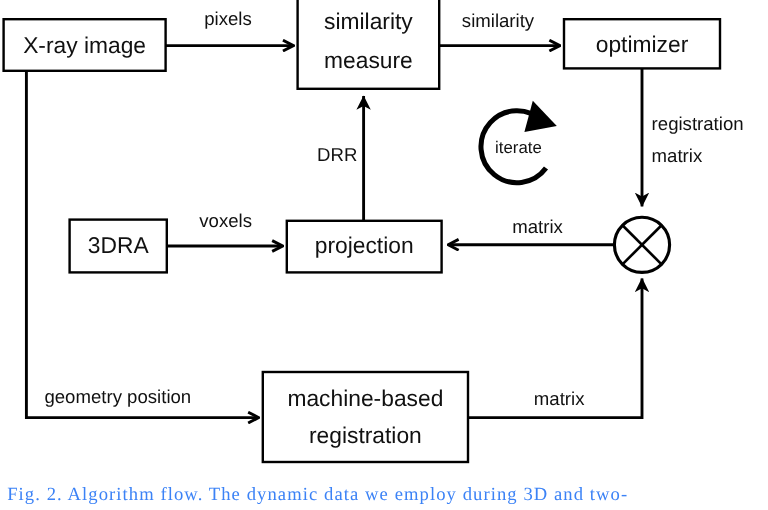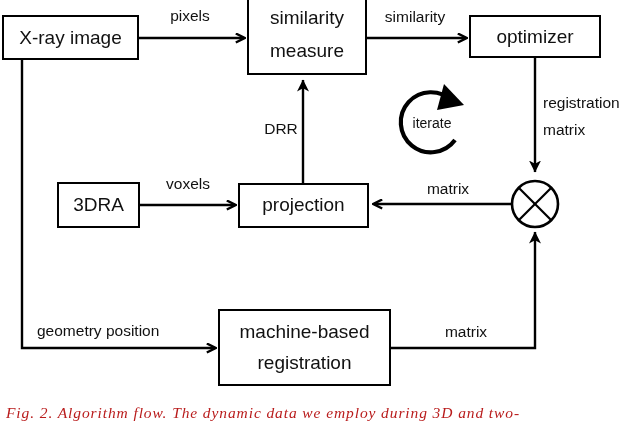--- a/index.html
+++ b/index.html
@@ -72,27 +72,26 @@
     text-anchor: middle;
     dominant-baseline: middle;
   }
   .caption {
     position: absolute;
     left: 0;
     top: 404px;
     width: 640px;
     font-family: "Liberation Serif", serif;
     font-size: 15.5px;
-    color: #b91c1c;
+    color: #3b82f6;
     letter-spacing: 0.9px;
     white-space: nowrap;
     overflow: hidden;
     text-align: left;
     text-indent: 6px;
-    font-style: italic;
   }
 </style>
 </head>
 <body>
 
 <div id="page">
 
   <svg class="diagram" viewBox="0 0 640 425">
     <defs>
       <marker id="arrowOpen" markerWidth="11" markerHeight="11" refX="9.4" refY="5.5" orient="auto" markerUnits="userSpaceOnUse">

